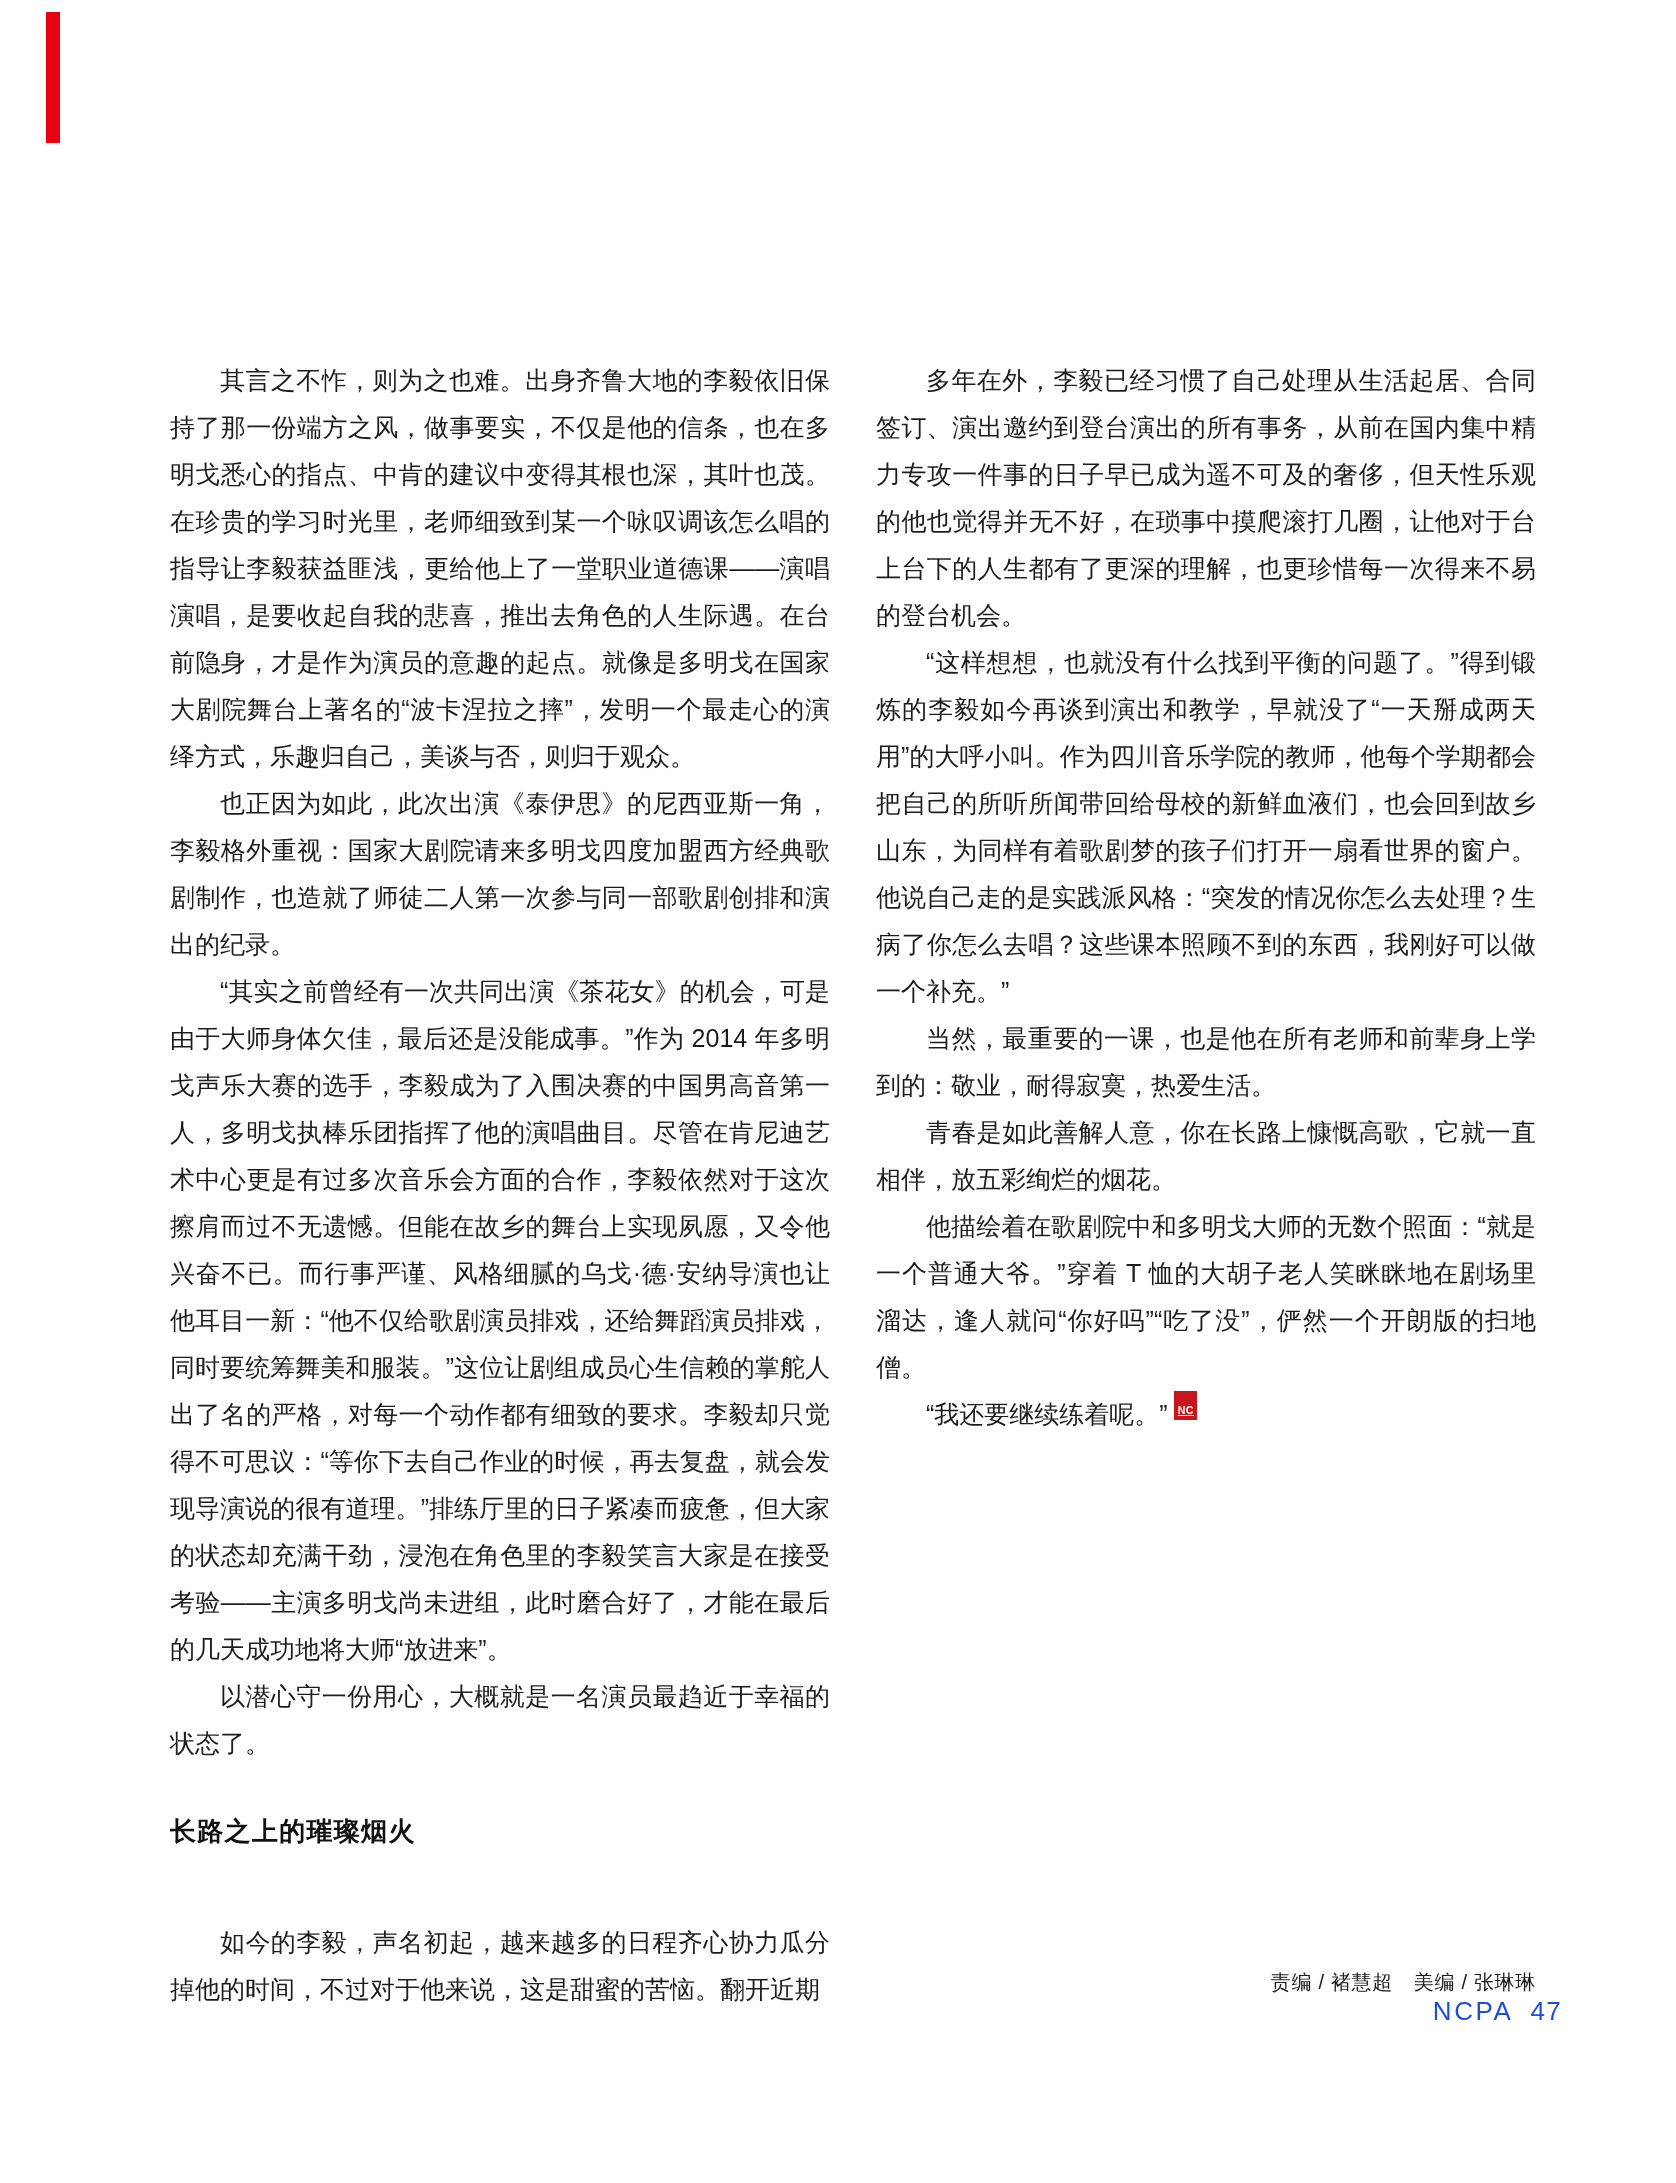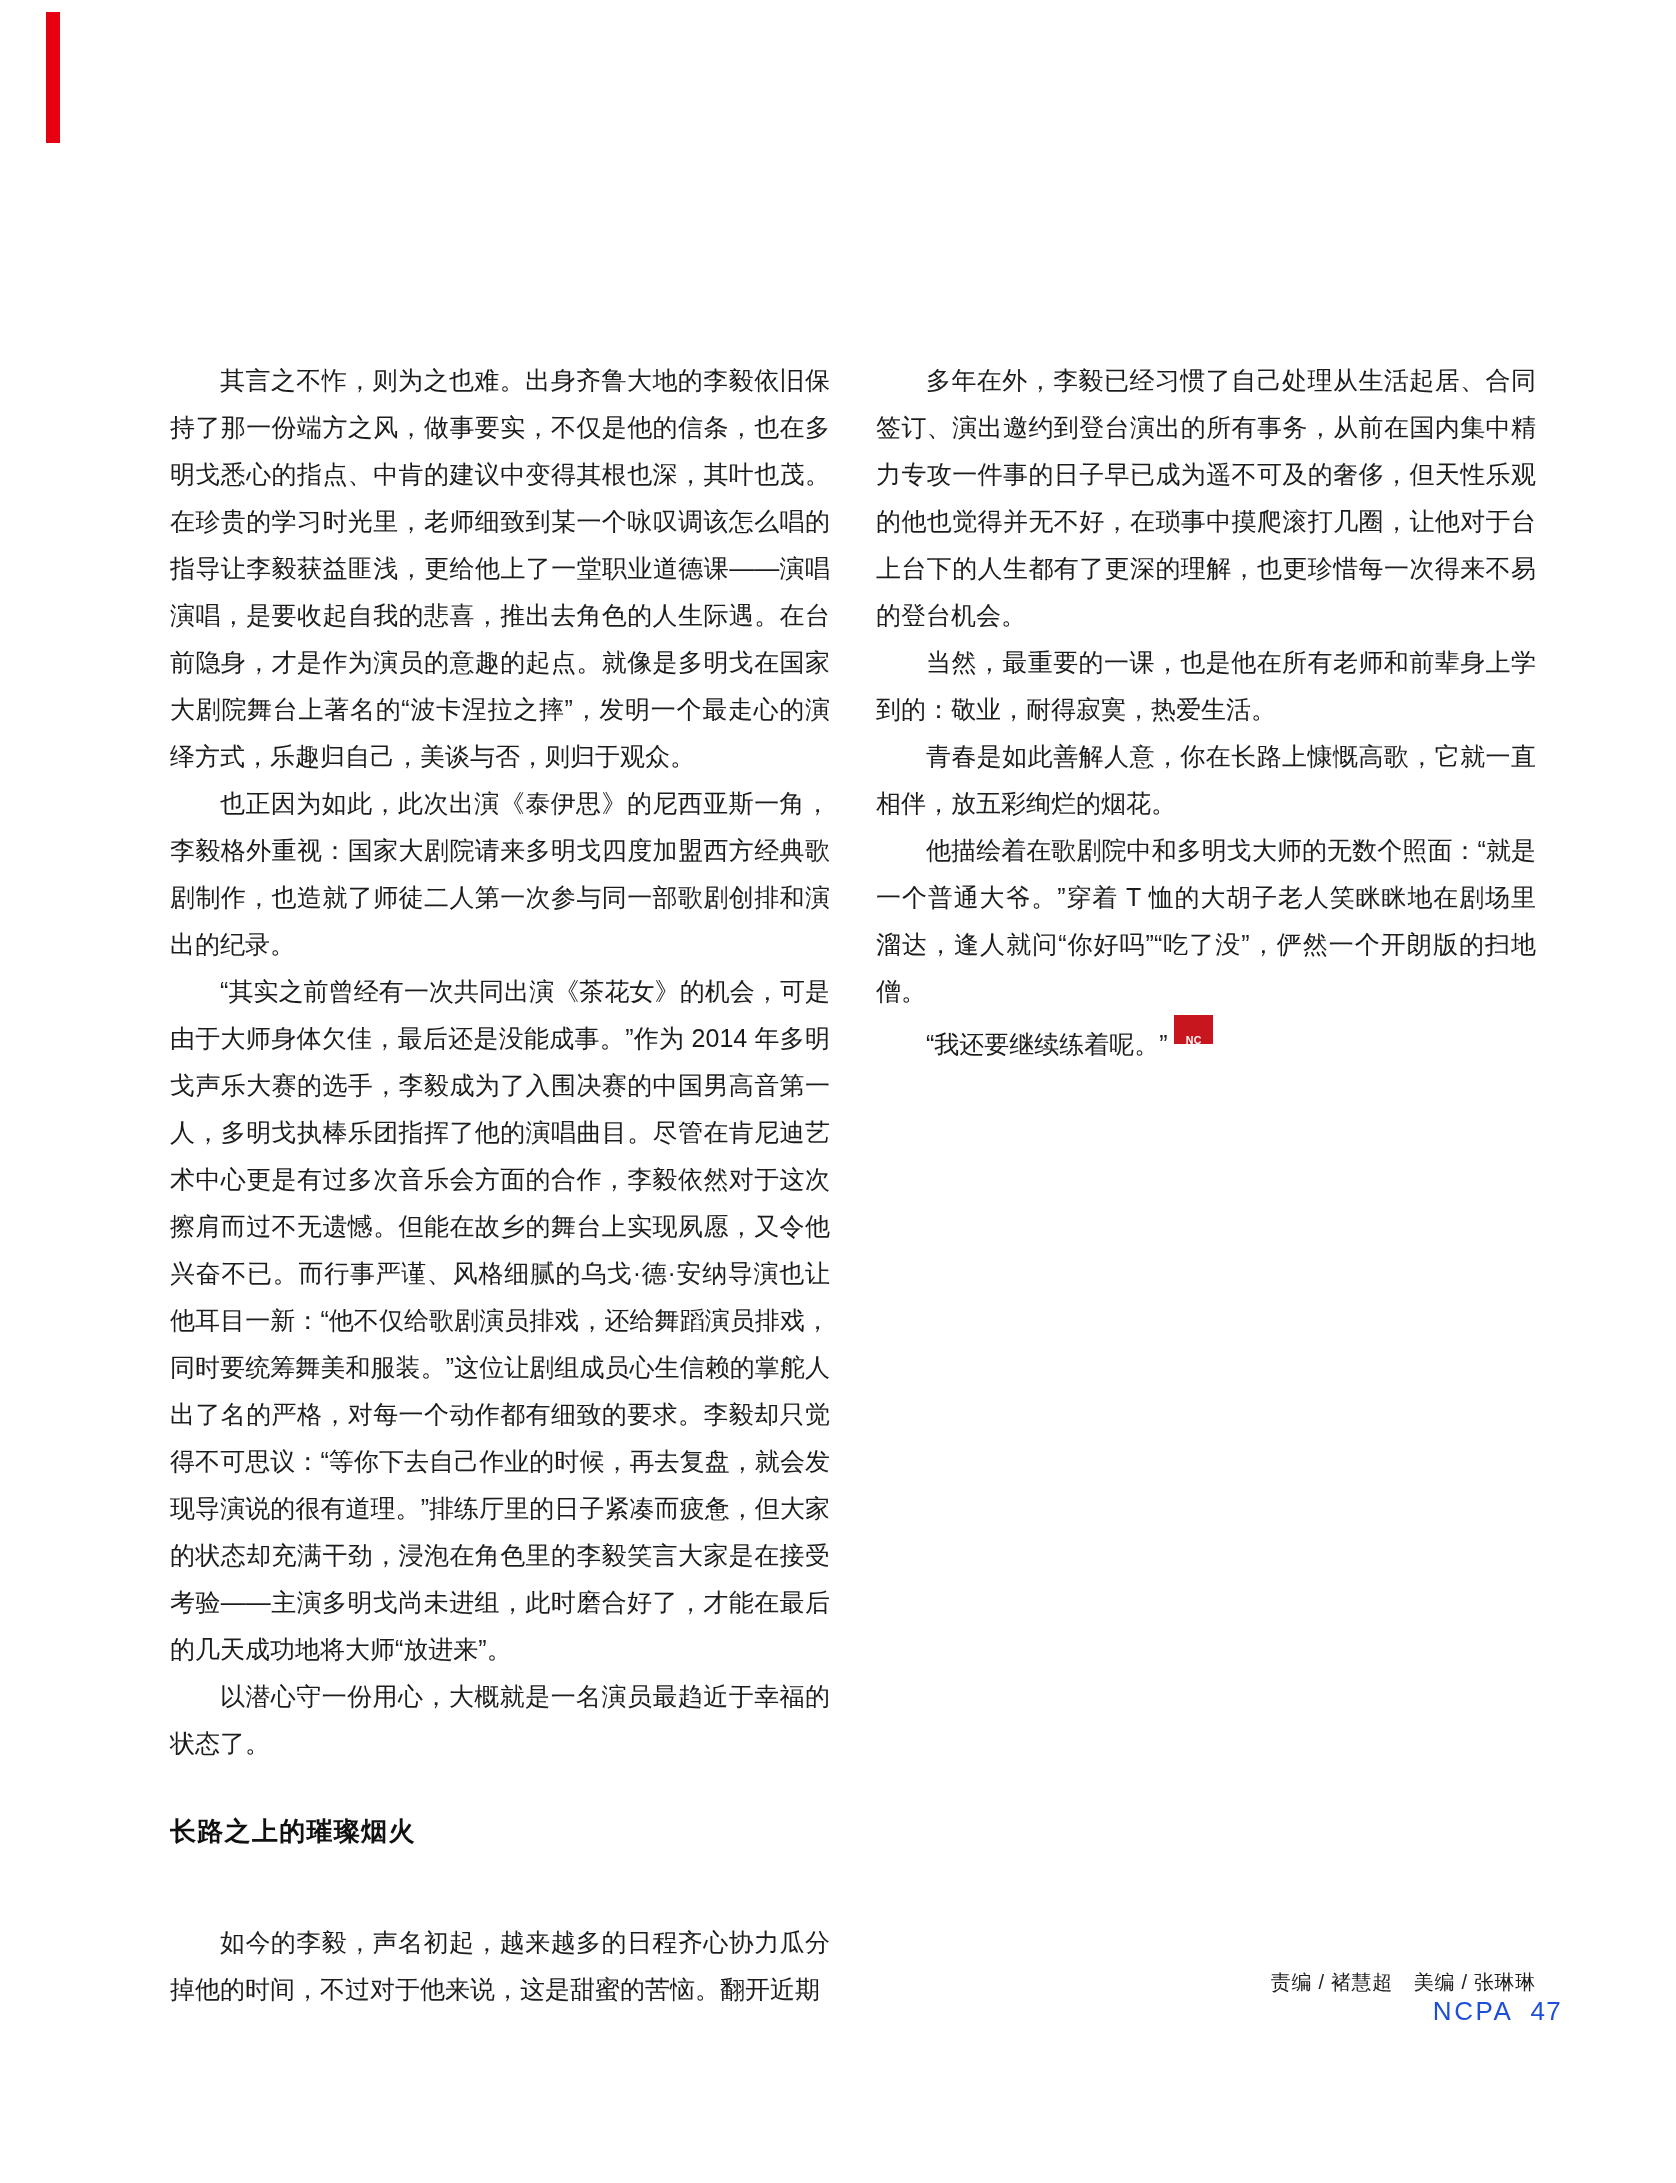--- a/index.html
+++ b/index.html
@@ -24,26 +24,26 @@
   .col-right{left:876px;}
   p.para{margin:0;padding:0;text-indent:2em;}
   p.para.no-indent{text-indent:0;}
   .section-heading{
     margin:44px 0 0 0;
     font-size:26px;line-height:40px;font-weight:bold;
     letter-spacing:1.3px;color:#111111;text-indent:0;text-align:left;
   }
   p.after-heading{margin-top:68px;}
   .seal{
-    display:inline-block;width:39px;height:29px;
+    display:inline-block;width:23px;height:29px;
     margin-left:6.6px;vertical-align:-4.6px;
     color:#ffffff;text-align:center;
     font-size:10.6px;line-height:13.2px;font-weight:bold;
     letter-spacing:0.3px;text-indent:0;
-    padding-top:19px;box-sizing:border-box;
+    padding-top:13px;box-sizing:border-box;
   }
   .seal-line{display:block;}
   .seal-line-top{text-decoration:underline;}
   .credits{
     position:absolute;top:1971px;right:140px;
     font-size:20px;line-height:22.4px;letter-spacing:0.7px;
     color:#1c1c1c;white-space:nowrap;
   }
   .page-number{
     position:absolute;top:1996px;right:114px;
@@ -63,20 +63,21 @@
     <p class="para">其言之不怍，则为之也难。出身齐鲁大地的李毅依旧保持了那一份端方之风，做事要实，不仅是他的信条，也在多明戈悉心的指点、中肯的建议中变得其根也深，其叶也茂。在珍贵的学习时光里，老师细致到某一个咏叹调该怎么唱的指导让李毅获益匪浅，更给他上了一堂职业道德课——演唱演唱，是要收起自我的悲喜，推出去角色的人生际遇。在台前隐身，才是作为演员的意趣的起点。就像是多明戈在国家大剧院舞台上著名的“波卡涅拉之摔”，发明一个最走心的演绎方式，乐趣归自己，美谈与否，则归于观众。</p>
     <p class="para">也正因为如此，此次出演《泰伊思》的尼西亚斯一角，李毅格外重视：国家大剧院请来多明戈四度加盟西方经典歌剧制作，也造就了师徒二人第一次参与同一部歌剧创排和演出的纪录。</p>
     <p class="para">“其实之前曾经有一次共同出演《茶花女》的机会，可是由于大师身体欠佳，最后还是没能成事。”作为 2014 年多明戈声乐大赛的选手，李毅成为了入围决赛的中国男高音第一人，多明戈执棒乐团指挥了他的演唱曲目。尽管在肯尼迪艺术中心更是有过多次音乐会方面的合作，李毅依然对于这次擦肩而过不无遗憾。但能在故乡的舞台上实现夙愿，又令他兴奋不已。而行事严谨、风格细腻的乌戈·德·安纳导演也让他耳目一新：“他不仅给歌剧演员排戏，还给舞蹈演员排戏，同时要统筹舞美和服装。”这位让剧组成员心生信赖的掌舵人出了名的严格，对每一个动作都有细致的要求。李毅却只觉得不可思议：“等你下去自己作业的时候，再去复盘，就会发现导演说的很有道理。”排练厅里的日子紧凑而疲惫，但大家的状态却充满干劲，浸泡在角色里的李毅笑言大家是在接受考验——主演多明戈尚未进组，此时磨合好了，才能在最后的几天成功地将大师“放进来”。</p>
     <p class="para">以潜心守一份用心，大概就是一名演员最趋近于幸福的状态了。</p>
     <h2 class="section-heading">长路之上的璀璨烟火</h2>
     <p class="para after-heading">如今的李毅，声名初起，越来越多的日程齐心协力瓜分掉他的时间，不过对于他来说，这是甜蜜的苦恼。翻开近期</p>
   </div>
 
   <div class="col col-right">
     <p class="para">多年在外，李毅已经习惯了自己处理从生活起居、合同签订、演出邀约到登台演出的所有事务，从前在国内集中精力专攻一件事的日子早已成为遥不可及的奢侈，但天性乐观的他也觉得并无不好，在琐事中摸爬滚打几圈，让他对于台上台下的人生都有了更深的理解，也更珍惜每一次得来不易的登台机会。</p>
+    <p class="para">“这样想想，也就没有什么找到平衡的问题了。”得到锻炼的李毅如今再谈到演出和教学，早就没了“一天掰成两天用”的大呼小叫。作为四川音乐学院的教师，他每个学期都会把自己的所听所闻带回给母校的新鲜血液们，也会回到故乡山东，为同样有着歌剧梦的孩子们打开一扇看世界的窗户。他说自己走的是实践派风格：“突发的情况你怎么去处理？生病了你怎么去唱？这些课本照顾不到的东西，我刚好可以做一个补充。”</p>
     <p class="para">当然，最重要的一课，也是他在所有老师和前辈身上学到的：敬业，耐得寂寞，热爱生活。</p>
     <p class="para">青春是如此善解人意，你在长路上慷慨高歌，它就一直相伴，放五彩绚烂的烟花。</p>
     <p class="para">他描绘着在歌剧院中和多明戈大师的无数个照面：“就是一个普通大爷。”穿着 T 恤的大胡子老人笑眯眯地在剧场里溜达，逢人就问“你好吗”“吃了没”，俨然一个开朗版的扫地僧。</p>
     <p class="para">
       <span>“我还要继续练着呢。”</span><span class="seal" style="background:#c8161e;"><span class="seal-line seal-line-top">NC</span><span class="seal-line">PA</span></span>
     </p>
   </div>
 
   <div class="credits">责编 / 褚慧超　美编 / 张琳琳</div>
 

